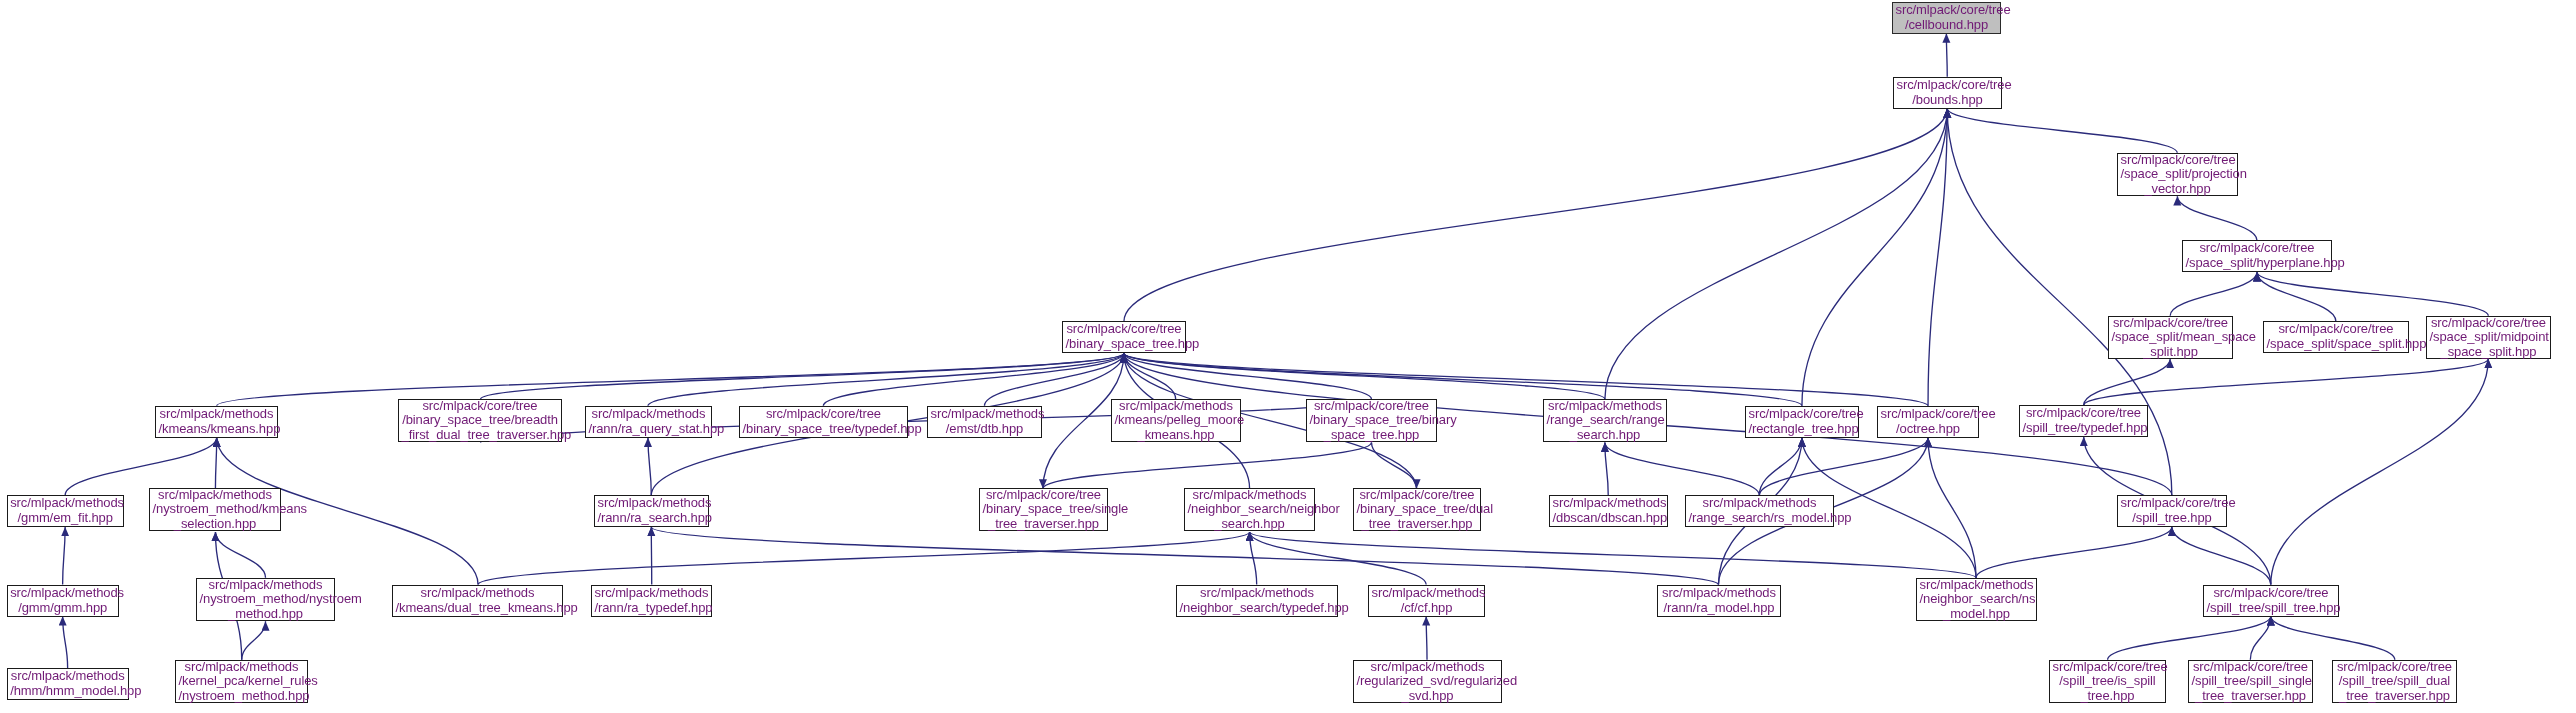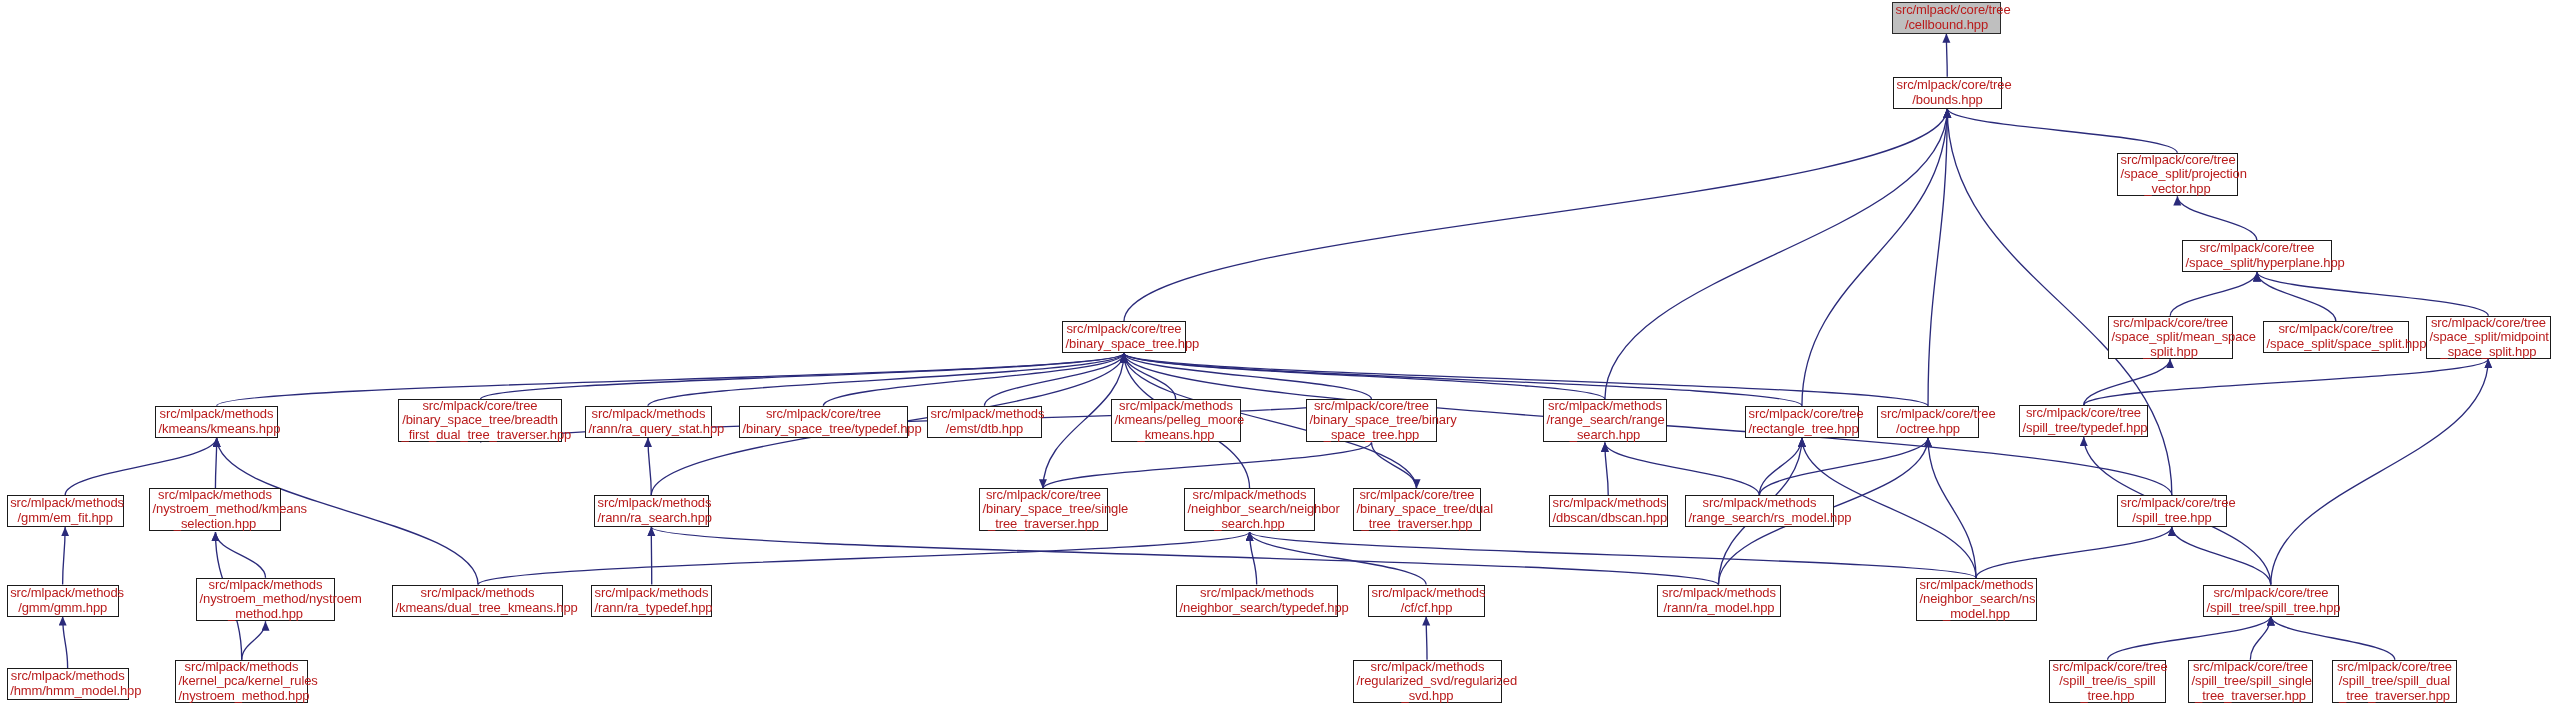--- a/index.html
+++ b/index.html
@@ -21,21 +21,21 @@
     top: 0;
     width: 2576px;
     height: 714px;
     pointer-events: none;
   }
   .node {
     position: absolute;
     box-sizing: border-box;
     border: 1.3px solid #1a1a1a;
     background: #ffffff;
-    color: #b91c1c;
+    color: #701a75;
     font-size: 13px;
     line-height: 14.6px;
     text-align: center;
     display: flex;
     flex-direction: column;
     align-items: center;
     justify-content: center;
     white-space: pre;
     z-index: 3;
     letter-spacing: -0.1px;

